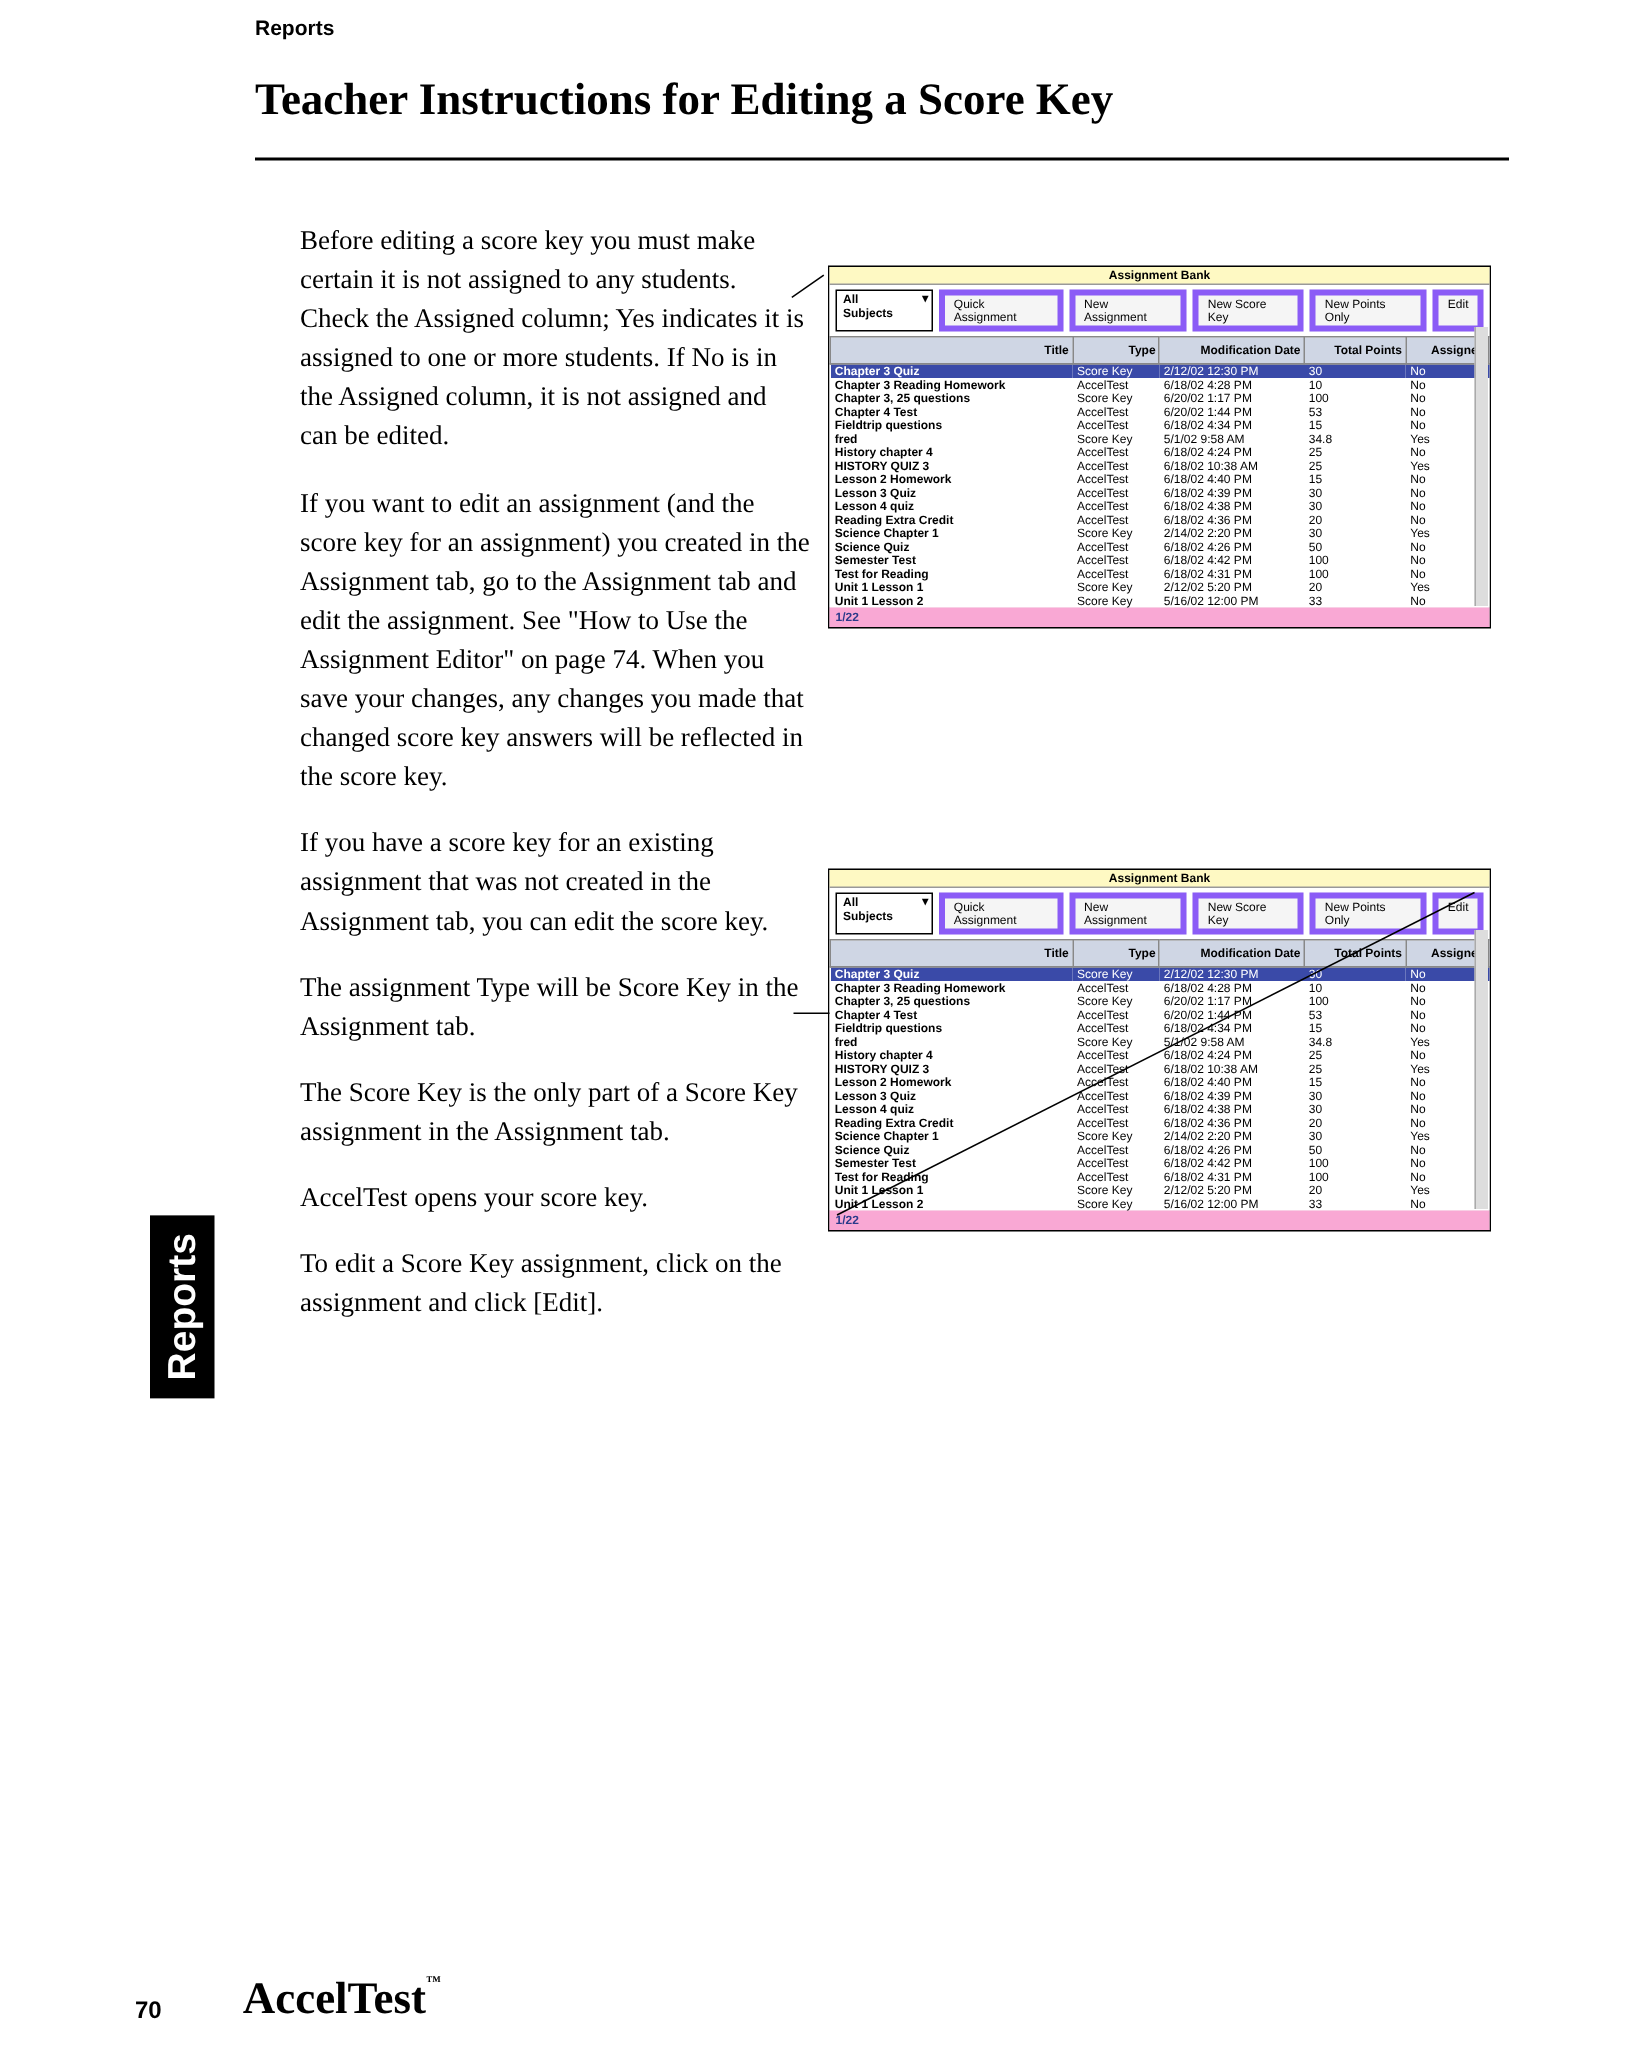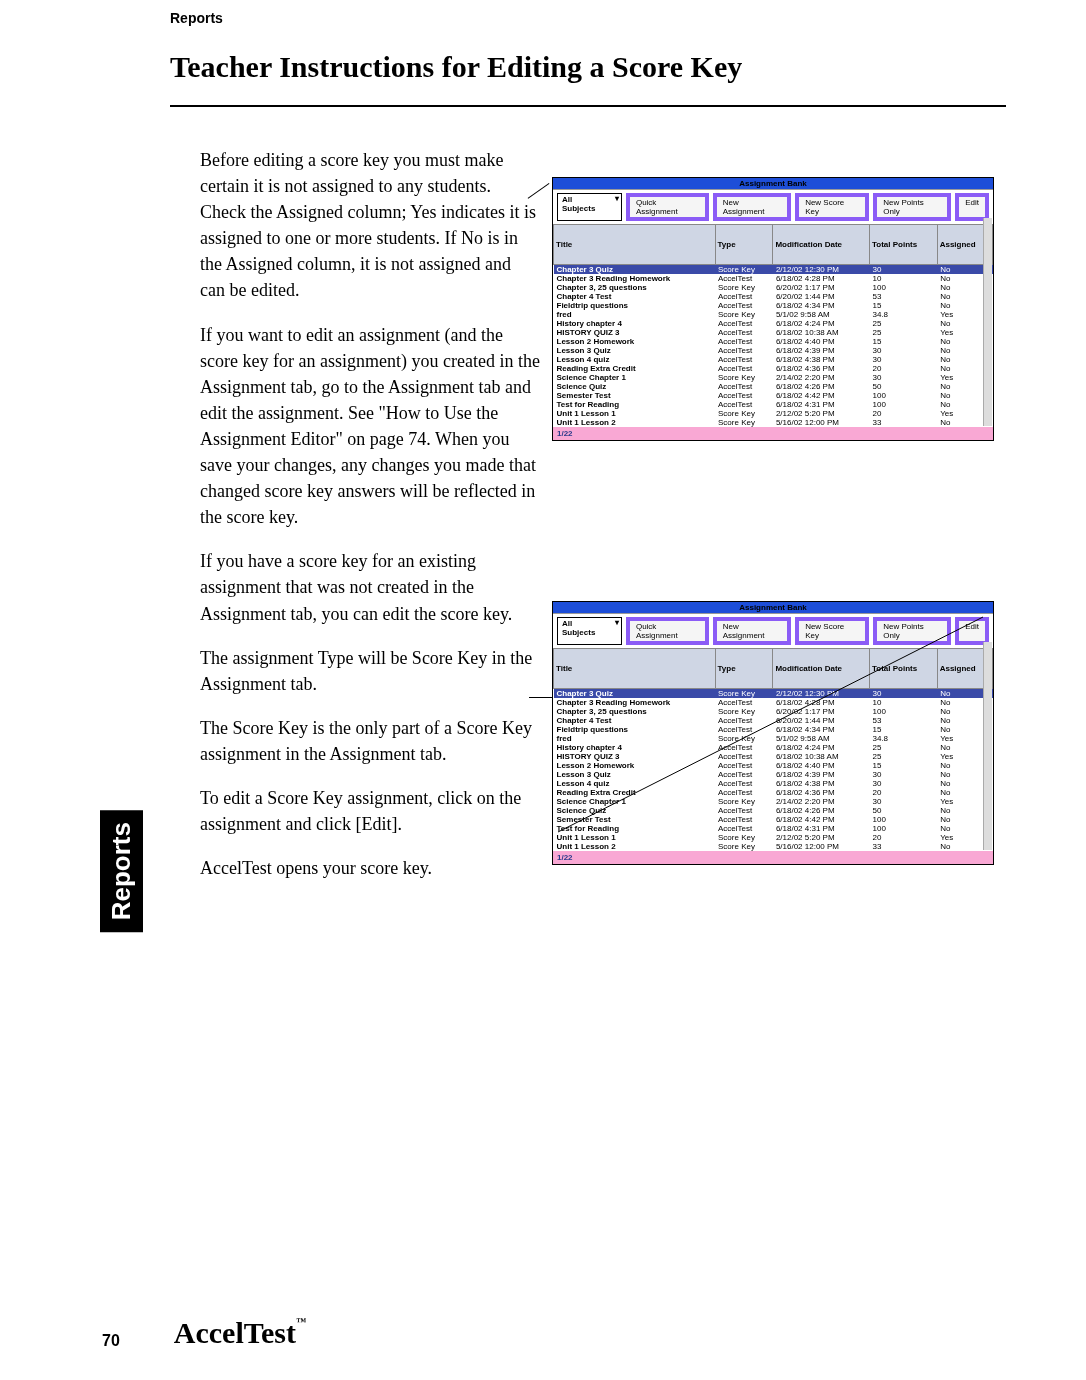--- a/index.html
+++ b/index.html
@@ -60,21 +60,21 @@
     background: #efefef;
     width: 440px;
     font-family: Arial, sans-serif;
     font-size: 8px;
     position: relative;
   }
   .win-title {
     text-align: center;
     font-weight: 700;
     padding: 1px 0;
-    background: #1d4ed8;
+    background: #fef9c3;
     border-bottom: 1px solid #999;
     font-size: 8px;
   }
   .toolbar {
     display: flex;
     gap: 4px;
     padding: 3px 4px;
     background: #fff;
   }
   .toolbar .select {
@@ -99,22 +99,22 @@
   .tbl {
     width: 100%;
     border-collapse: collapse;
     font-size: 8px;
     background: #fff;
   }
   .tbl th {
     background: #cfd6e4;
     font-weight: 700;
     border: 1px solid #888;
-    padding: 15px 2px;
-    text-align: left;
+    padding: 4px 2px;
+    text-align: right;
   }
   .tbl td {
     padding: 0 3px;
     white-space: nowrap;
   }
   .tbl tr.sel td {
     background: #3a4aa8;
     color: #fff;
   }
   .tbl td.bold { font-weight: 700; }
@@ -158,21 +158,20 @@
     bottom: 30px;
     left: 90px;
     display: flex;
     align-items: flex-end;
     gap: 14px;
   }
   .page-num {
     font-family: "Helvetica Neue", Arial, sans-serif;
     font-weight: 800;
     font-size: 16px;
-    margin-left: 12px;
   }
   .brand {
     font-family: Georgia, serif;
     font-weight: 700;
     font-size: 30px;
     margin-left: 40px;
   }
   .brand .tm {
     font-size: 10px;
     vertical-align: top;
@@ -196,22 +195,22 @@
   <div class="section-title">Teacher Instructions for Editing a Score Key</div>
   <hr class="title-rule">
 
   <div class="body-area">
     <div class="text-col">
       <p>Before editing a score key you must make certain it is not assigned to any students. Check the Assigned column; Yes indicates it is assigned to one or more students. If No is in the Assigned column, it is not assigned and can be edited.</p>
       <p>If you want to edit an assignment (and the score key for an assignment) you created in the Assignment tab, go to the Assignment tab and edit the assignment. See "How to Use the Assignment Editor" on page 74. When you save your changes, any changes you made that changed score key answers will be reflected in the score key.</p>
       <p>If you have a score key for an existing assignment that was not created in the Assignment tab, you can edit the score key.</p>
       <p>The assignment Type will be Score Key in the Assignment tab.</p>
       <p>The Score Key is the only part of a Score Key assignment in the Assignment tab.</p>
+      <p>AccelTest opens your score key.</p>
       <p>To edit a Score Key assignment, click on the assignment and click [Edit].</p>
-      <p>AccelTest opens your score key.</p>
     </div>
 
     <div class="figure-col">
 
       <div class="screenshot">
         <div class="pointer-line" style="left:-20px; top:10px;"></div>
         <div class="win-title">Assignment Bank</div>
         <div class="toolbar">
           <div class="select">All Subjects</div>
           <div class="btn">Quick Assignment</div>

